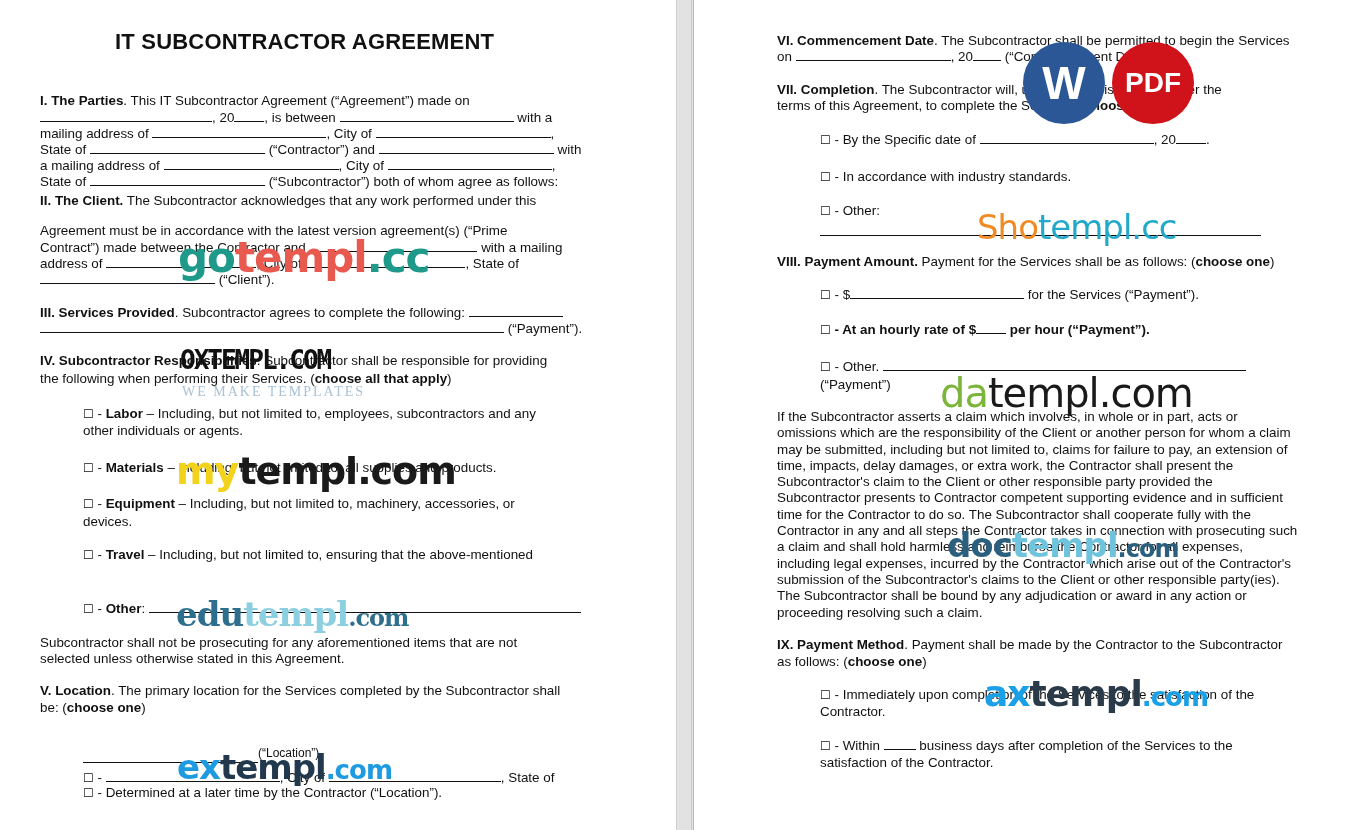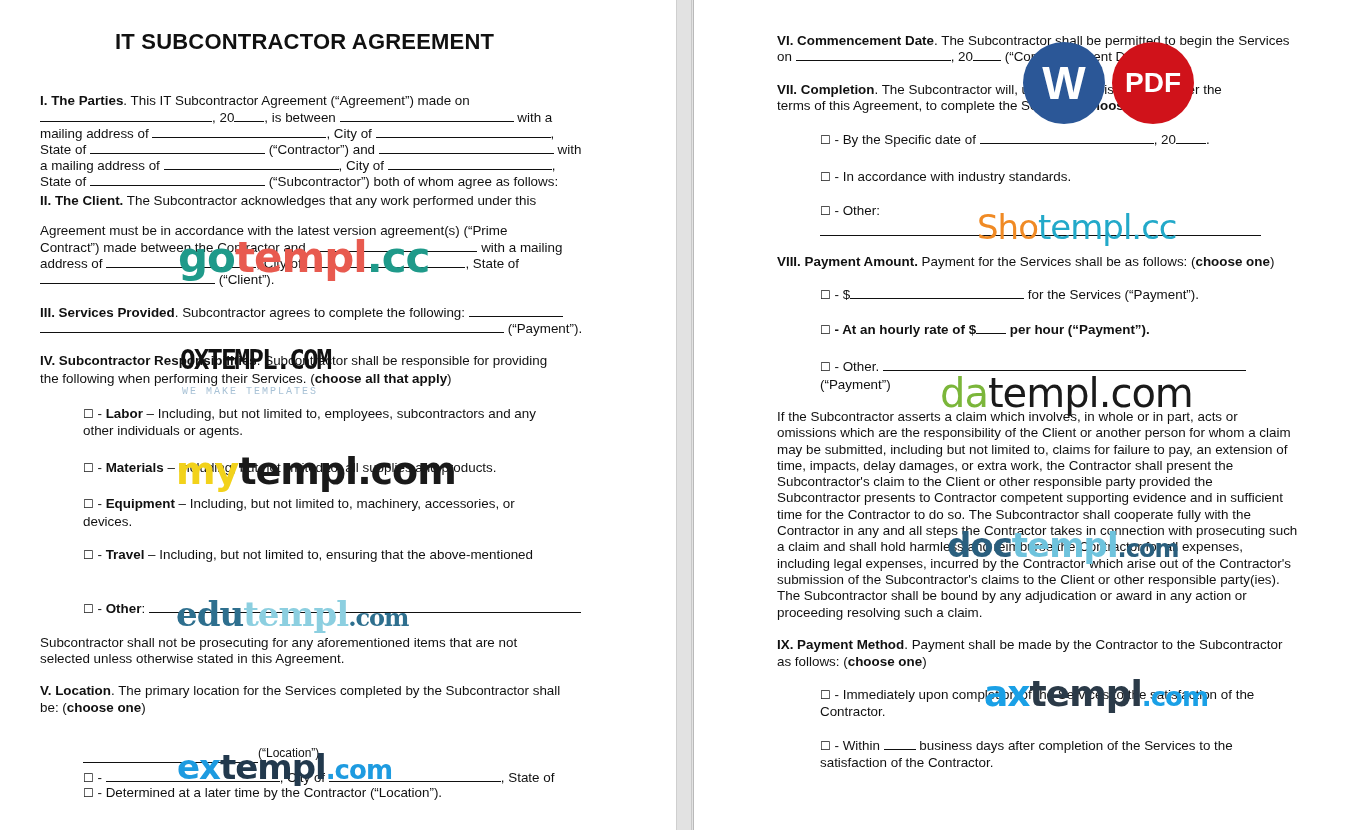--- a/index.html
+++ b/index.html
@@ -13,21 +13,21 @@
   .divider::after { content: ""; position: absolute; left: 14px; top: 0; width: 1px; height: 100%; background: #c8c8c8; }
 
   .abs { position: absolute; white-space: nowrap; }
   .title { font-weight: bold; font-size: 22px; letter-spacing: 0.2px; }
   b { font-weight: bold; }
   .u { display: inline-block; border-bottom: 1px solid #111; height: 12px; vertical-align: baseline; }
   .box { font-family: "DejaVu Sans", sans-serif; font-size: 12px; }
 
   
   .wm { position: absolute; white-space: nowrap; font-family: "DejaVu Sans", sans-serif; font-weight: bold; letter-spacing: -1px; pointer-events: none; }
-  .wm-sub { position: absolute; white-space: nowrap; font-family: Liberation Mono, monospace; font-size: 10px; letter-spacing: 2px; color: #a8c2d6; }
+  .wm-sub { position: absolute; white-space: nowrap; font-family: Liberation Serif, serif; font-size: 14px; letter-spacing: 2px; color: #a8c2d6; }
 
   .badge { position: absolute; width: 82px; height: 82px; border-radius: 50%; color: #fff; font-family: "Liberation Sans", sans-serif; font-weight: bold; display: flex; align-items: center; justify-content: center; }
 </style>
 </head>
 <body>
 
 <div class="page page-left">
 
   <div class="abs title" style="left:115px; top:34px;">IT SUBCONTRACTOR AGREEMENT</div>
 

